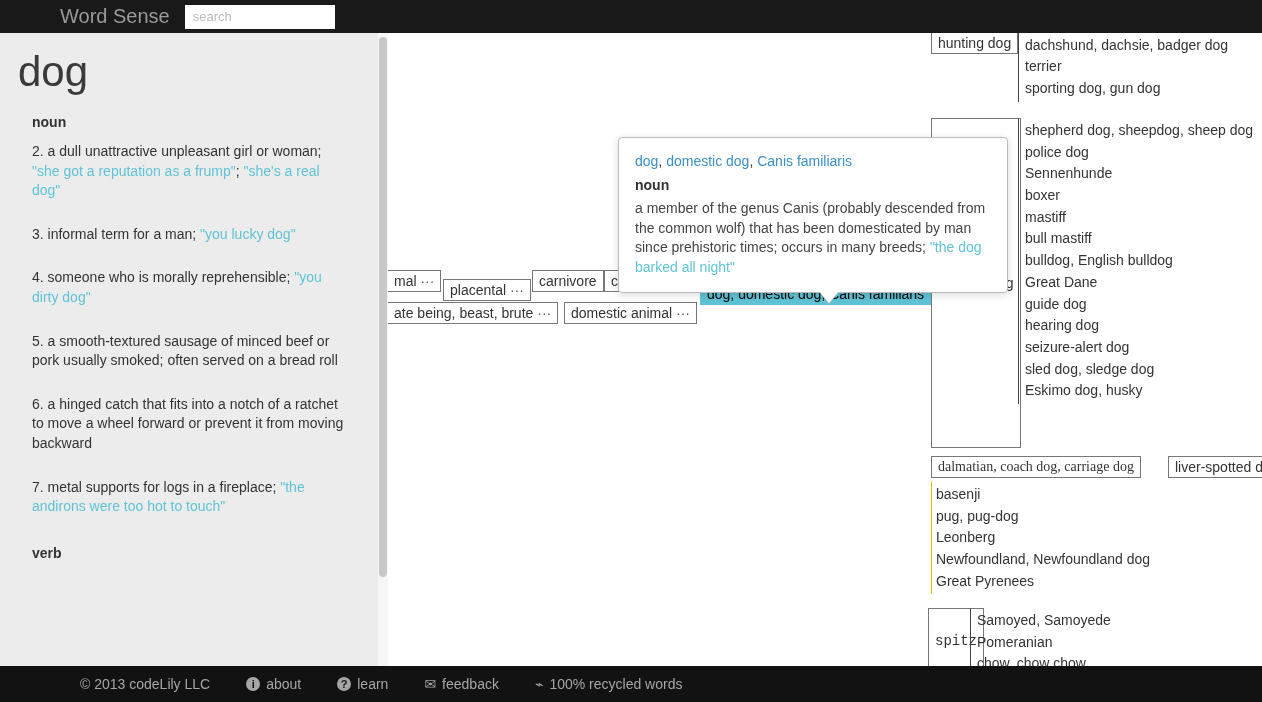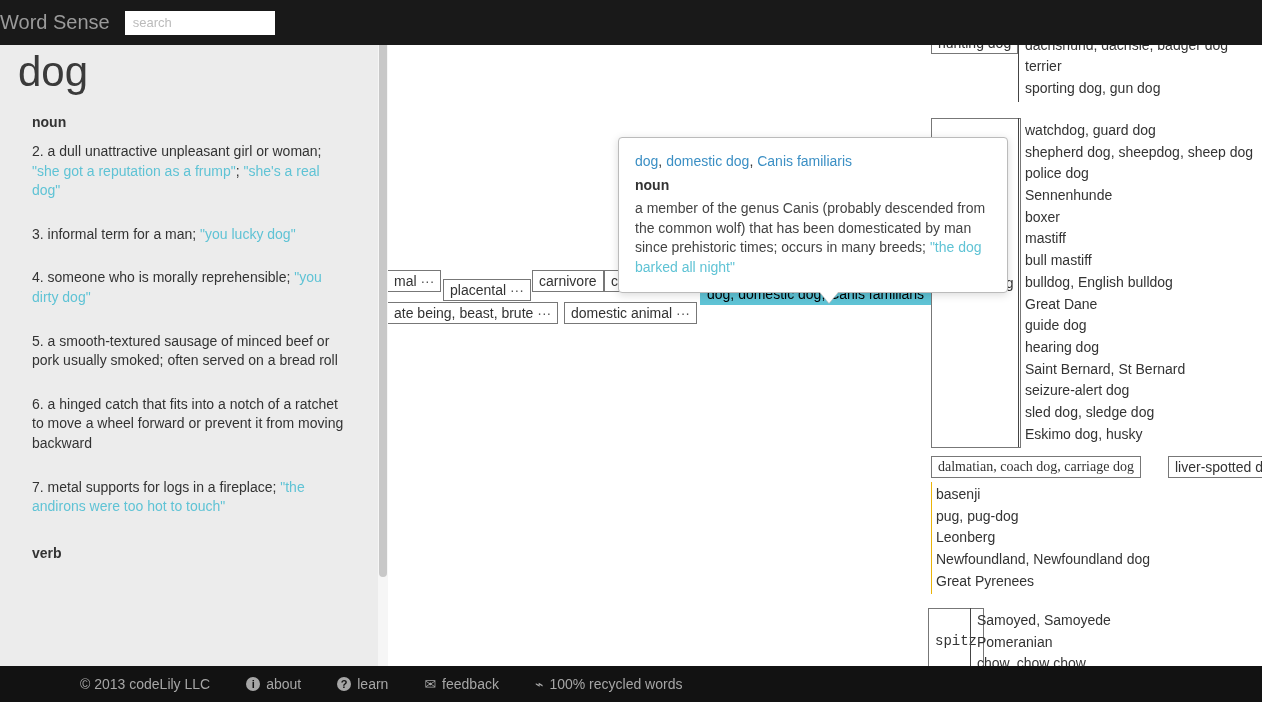--- a/index.html
+++ b/index.html
@@ -1,17 +1,17 @@
 <!DOCTYPE html>
 <html><head>
 <meta charset="utf-8">
 <style>
   * { box-sizing: border-box; margin: 0; padding: 0; }
   body { font-family: "Helvetica Neue", Arial, sans-serif; font-size: 14px; color: #333; background: #fff; overflow: hidden; }
-  .topbar { position: fixed; top: 0; left: 0; right: 0; height: 45px; background: #191919; display: flex; align-items: center; z-index: 100; }
+  .topbar { position: fixed; top: 0; left: 0; right: 0; height: 33px; background: #191919; display: flex; align-items: center; padding-left: 60px; z-index: 100; }
   .brand { color: #9a9a9a; font-size: 20px; margin-right: 15px; }
   .search-input { width: 150px; height: 24px; background: #fff; border: none; padding: 0 8px; font-size: 13px; color: #333; outline: none; }
   .search-input::placeholder { color: #bbb; }
 
   .sidebar { position: fixed; top: 33px; left: 0; bottom: 36px; width: 378px; background: #ececec; overflow-y: auto; padding: 15px 0 30px 0; }
   .scroll-track { position: fixed; top: 33px; left: 378px; width: 10px; bottom: 36px; background: #f6f6f6; }
   .scroll-thumb { position: absolute; top: 4px; left: 1px; width: 8px; height: 540px; background: #c8c8c8; border-radius: 4px; }
 
   .word-title { font-size: 42px; font-weight: 300; color: #3a3a3a; padding: 0 18px 10px; }
   .pos-label { font-weight: bold; color: #333; padding: 8px 32px 0; }
@@ -113,32 +113,30 @@
   <div class="vcell" style="left:543px; top:0px; border-top:none;">hunting dog</div>
   <div class="column" style="left:630px; top:-22px;">
     <div class="row">hound, hound dog</div>
     <div class="row">dachshund, dachsie, badger dog</div>
     <div class="row">terrier</div>
     <div class="row">sporting dog, gun dog</div>
   </div>
 
   <div class="vcell" style="left:543px; top:85px; height:330px; display:flex; align-items:center;">working dog</div>
   <div class="column" style="left:630px; top:85px;">
-    <div class="row">watchdog, guard dog</div>
     <div class="row">shepherd dog, sheepdog, sheep dog</div>
     <div class="row">police dog</div>
     <div class="row">Sennenhunde</div>
     <div class="row">boxer</div>
     <div class="row">mastiff</div>
     <div class="row">bull mastiff</div>
     <div class="row">bulldog, English bulldog</div>
     <div class="row">Great Dane</div>
     <div class="row">guide dog</div>
     <div class="row">hearing dog</div>
-    <div class="row">Saint Bernard, St Bernard</div>
     <div class="row">seizure-alert dog</div>
     <div class="row">sled dog, sledge dog</div>
     <div class="row">Eskimo dog, husky</div>
   </div>
 
   <div class="vcell" style="left:543px; top:423px;font-family:Liberation Serif, serif;">dalmatian, coach dog, carriage dog</div>
   <div class="vcell" style="left:780px; top:423px; border-right:none;">liver-spotted d</div>
 
   <div class="column" style="left:543px; top:449px; border-left:1px solid #eab308; padding-left:4px;">
     <div class="row">basenji</div>

